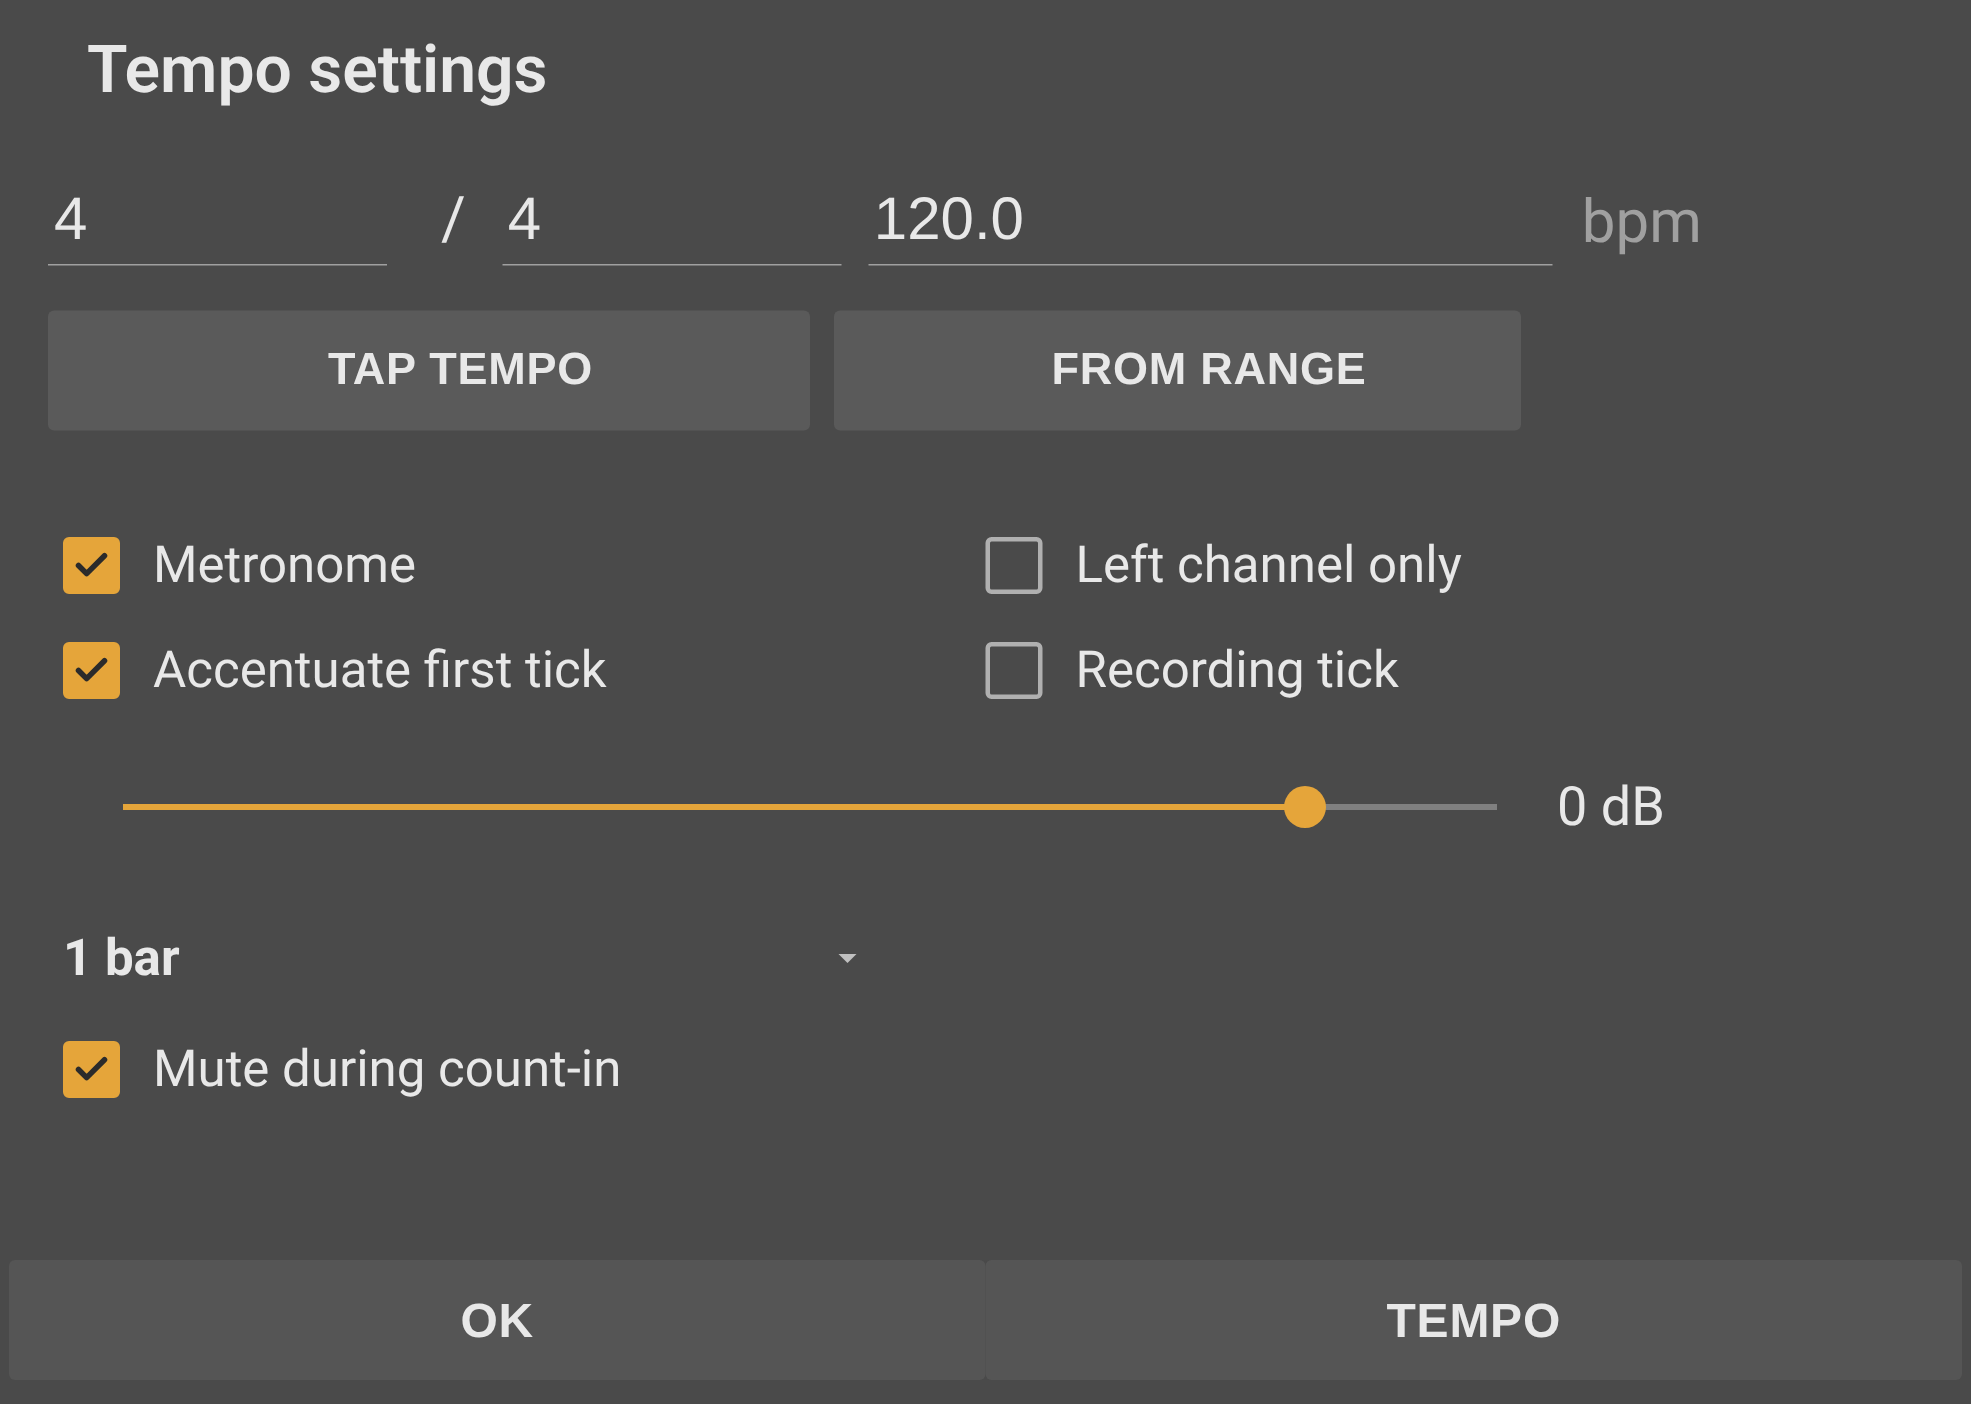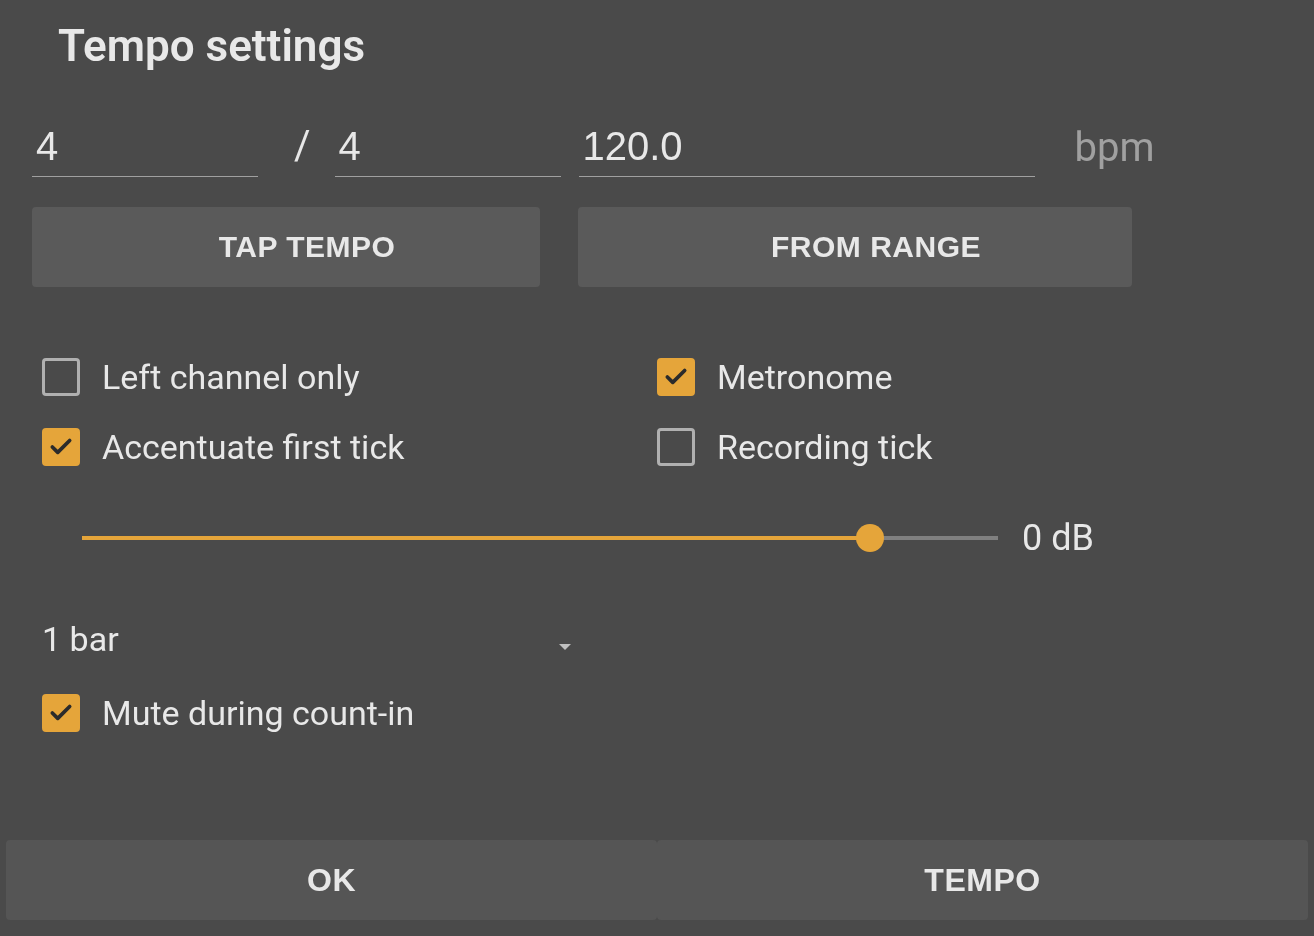--- a/index.html
+++ b/index.html
@@ -62,21 +62,21 @@
     color: var(--text);
     padding-bottom: 8px;
     margin-left: 18px;
     margin-right: 6px;
   }
   .u-input.bpm { width: 456px; }
   .bpm-label {
     font-size: 40px;
     color: var(--text-dim);
     padding-bottom: 6px;
-    margin-left: 22px;
+    margin-left: 2px;
   }
 
   
   .btn-row {
     display: flex;
     gap: 16px;
     margin: 0 2px 70px 2px;
   }
   .flat-btn {
     flex: 0 0 auto;
@@ -85,21 +85,21 @@
     background: var(--bg-button);
     border: none;
     color: var(--text);
     font-size: 30px;
     font-weight: 600;
     letter-spacing: 0.5px;
     cursor: pointer;
     border-radius: 4px;
     padding-left: 48px;
   }
-  .flat-btn:nth-child(2) { width: 554px; margin-left: 22px; }
+  .flat-btn:nth-child(2) { width: 458px; }
 
   
   .check-grid {
     display: grid;
     grid-template-columns: 1fr 1fr;
     row-gap: 30px;
     margin: 0 12px 50px 12px;
   }
   .check {
     display: flex;
@@ -125,21 +125,21 @@
   .cbox:not(.checked) svg { visibility: hidden; }
   .check-label {
     font-size: 34px;
     color: var(--text);
   }
 
   
   .slider-row {
     display: flex;
     align-items: center;
-    gap: 24px;
+    gap: 40px;
     margin: 18px 6px 60px 52px;
   }
   .slider {
     position: relative;
     height: 28px;
     flex: 0 0 916px;
   }
   .track-bg {
     position: absolute;
     left: 0; right: 0; top: 50%;
@@ -173,24 +173,25 @@
 
   
   .countin-row {
     display: grid;
     grid-template-columns: 1fr 1fr;
     align-items: center;
     margin: 0 12px 34px 12px;
   }
   .select-wrap {
     display: flex;
-    align-items: flex-end;
+    align-items: center;
     justify-content: space-between;
     padding-right: 80px;
     cursor: pointer;
+    font-weight: bold;
   }
   .select-value {
     font-size: 34px;
     color: var(--text);
   }
 
   
   .mute-row { margin: 12px 12px 0 12px; }
 
   
@@ -229,34 +230,34 @@
       <span class="bpm-label">bpm</span>
     </div>
 
     <div class="btn-row">
       <button class="flat-btn">TAP TEMPO</button>
       <button class="flat-btn">FROM RANGE</button>
     </div>
 
     <div class="check-grid">
       <div class="check">
+        <div class="cbox checked">
+          <svg width="26" height="26" viewBox="0 0 24 24">
+              <path d="M4 12l5 5L20 6" stroke="#2b2b2b" stroke-width="3.4" fill="none" stroke-linecap="round" stroke-linejoin="round"></path>
+            </svg>
+        </div>
+        <span class="check-label">Metronome</span>
+      </div>
+      <div class="check">
         <div class="cbox">
           <svg width="26" height="26" viewBox="0 0 24 24">
               <path d="M4 12l5 5L20 6" stroke="#2b2b2b" stroke-width="3.4" fill="none" stroke-linecap="round" stroke-linejoin="round"></path>
             </svg>
         </div>
         <span class="check-label">Left channel only</span>
-      </div>
-      <div class="check">
-        <div class="cbox checked">
-          <svg width="26" height="26" viewBox="0 0 24 24">
-              <path d="M4 12l5 5L20 6" stroke="#2b2b2b" stroke-width="3.4" fill="none" stroke-linecap="round" stroke-linejoin="round"></path>
-            </svg>
-        </div>
-        <span class="check-label">Metronome</span>
       </div>
       <div class="check">
         <div class="cbox checked">
           <svg width="26" height="26" viewBox="0 0 24 24">
               <path d="M4 12l5 5L20 6" stroke="#2b2b2b" stroke-width="3.4" fill="none" stroke-linecap="round" stroke-linejoin="round"></path>
             </svg>
         </div>
         <span class="check-label">Accentuate first tick</span>
       </div>
       <div class="check">

